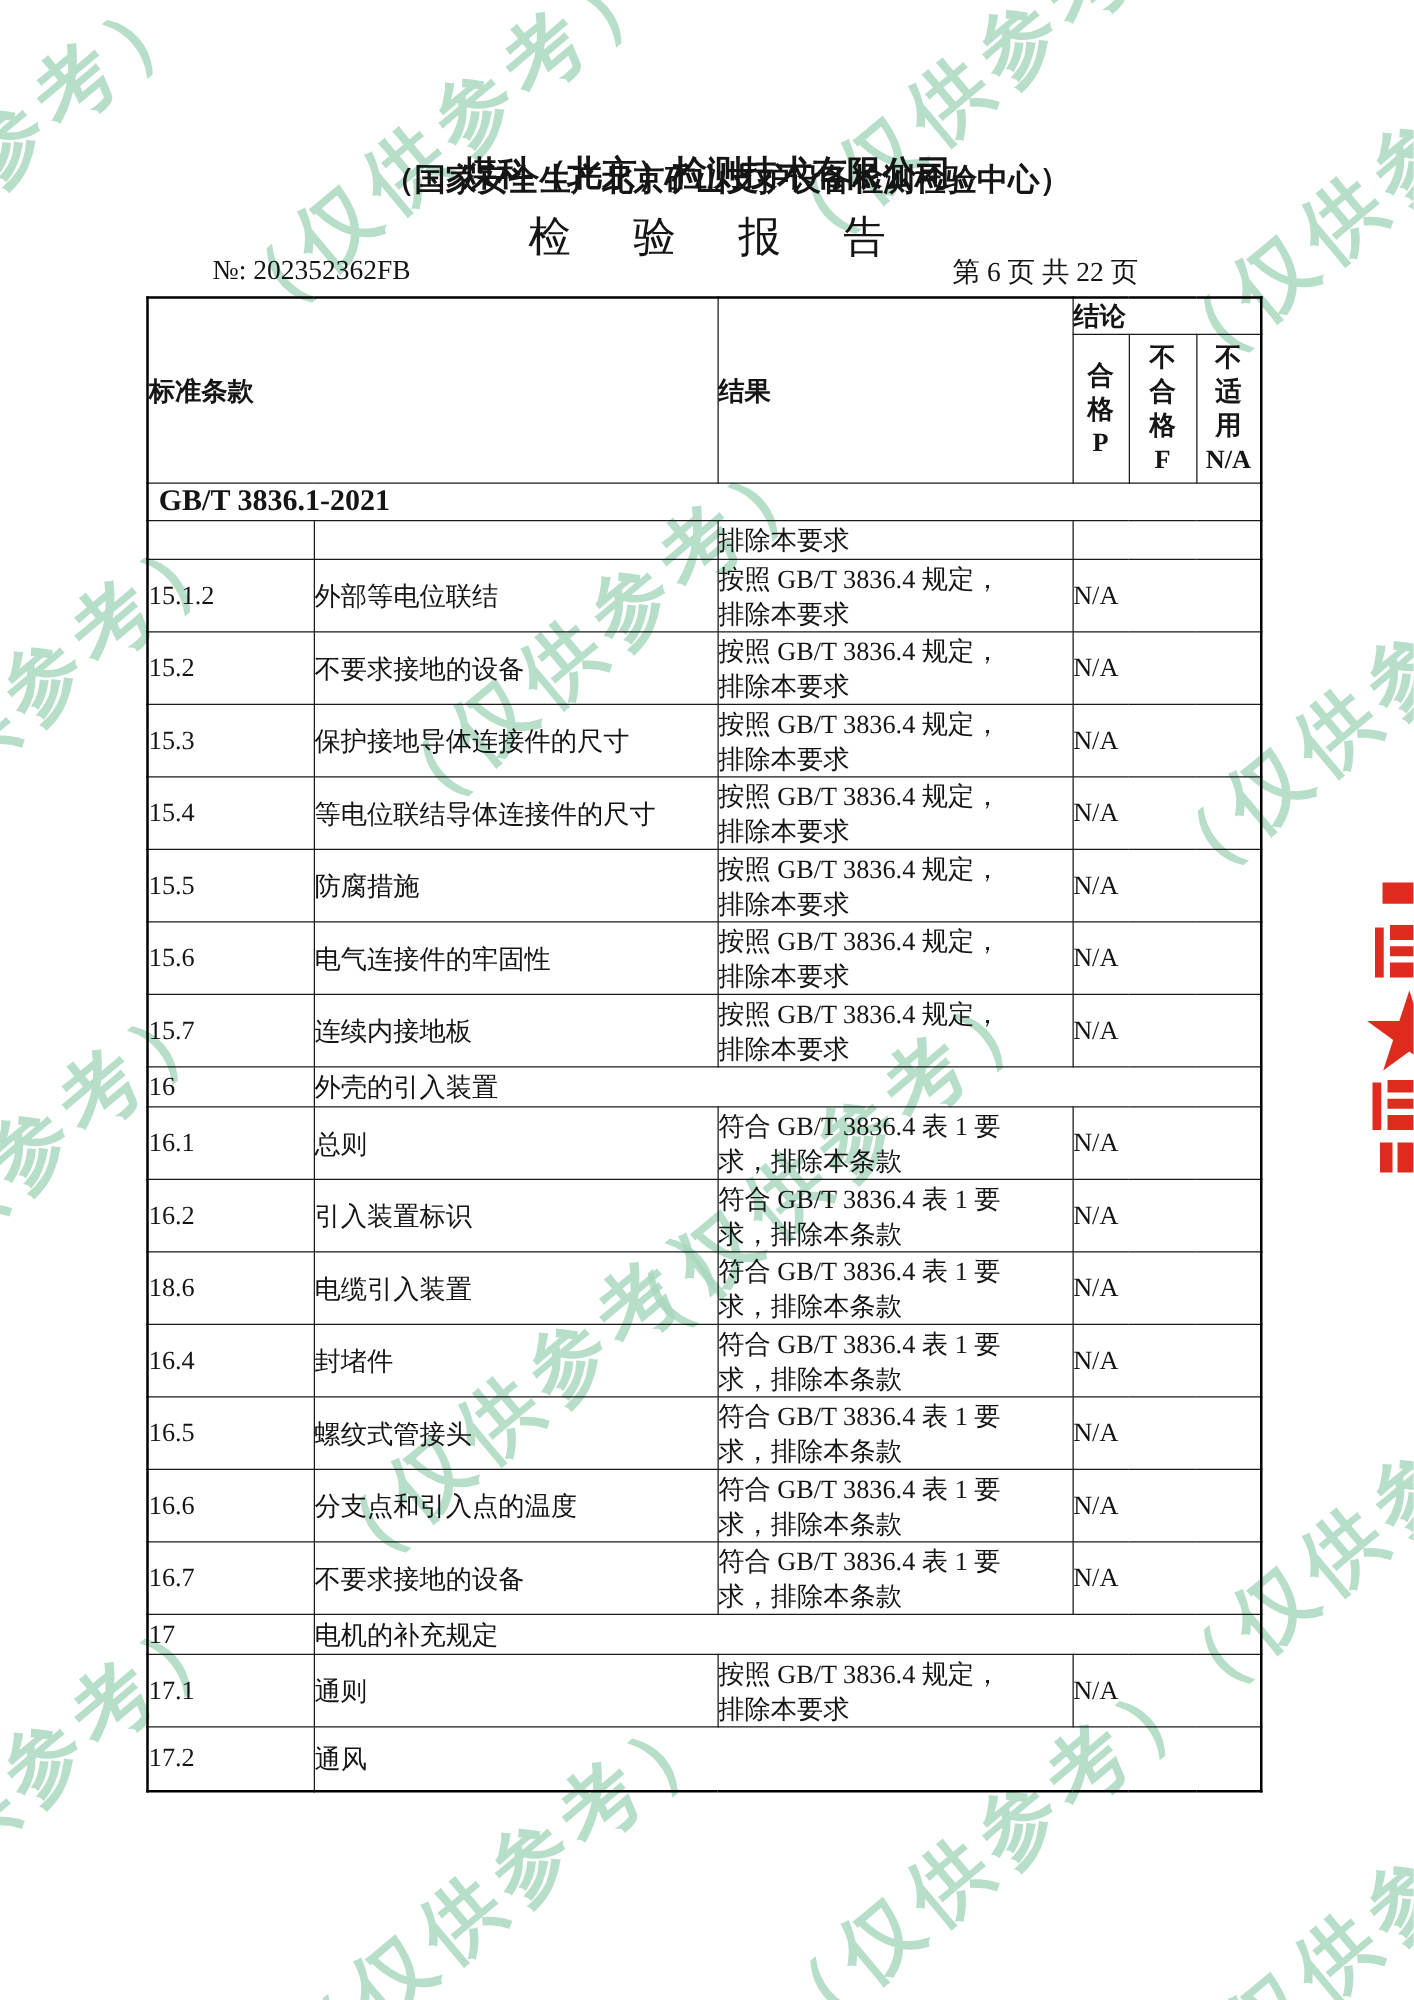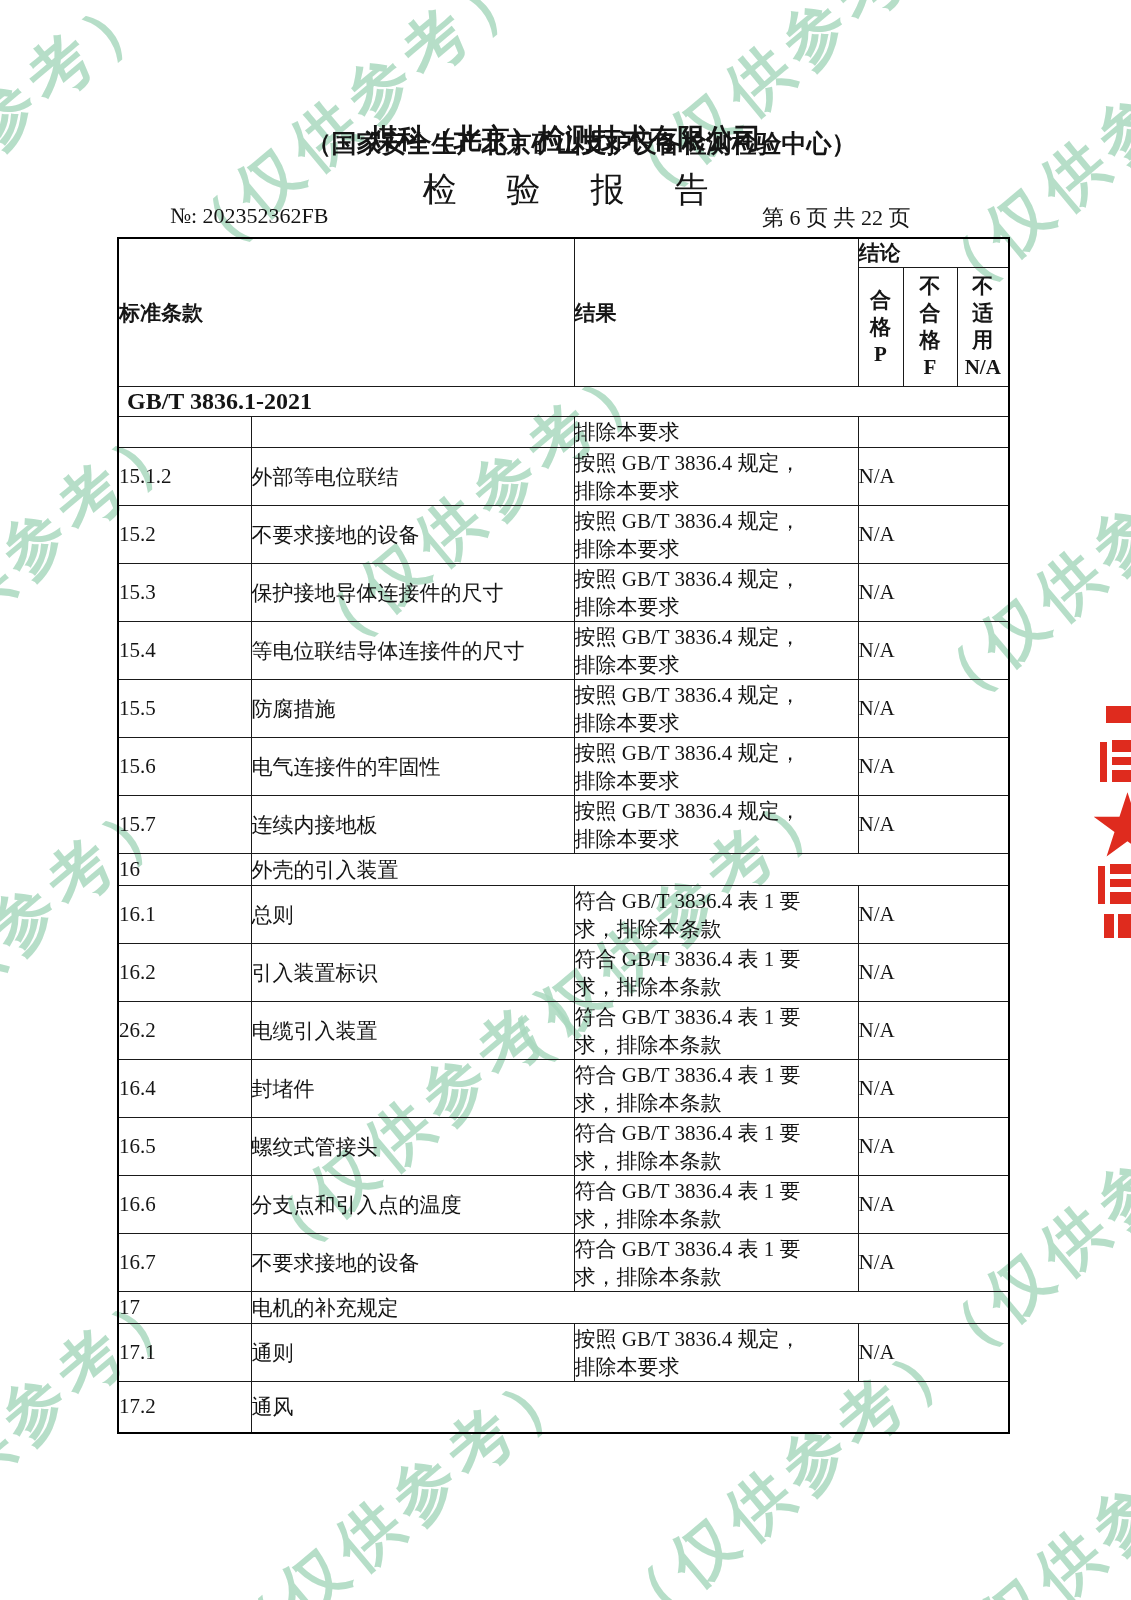--- a/index.html
+++ b/index.html
@@ -231,21 +231,21 @@
       <td class="no">16.2</td>
       <td class="nm">引入装置标识</td>
       <td class="res">
         <span>符合 GB/T 3836.4 表 1 要</span>
         <span>求，排除本条款</span>
       </td>
       <td class="cc" colspan="3">N/A</td>
     </tr>
 
     <tr class="data">
-      <td class="no">26.2</td>
+      <td class="no">18.6</td>
       <td class="nm">电缆引入装置</td>
       <td class="res">
         <span>符合 GB/T 3836.4 表 1 要</span>
         <span>求，排除本条款</span>
       </td>
       <td class="cc" colspan="3">N/A</td>
     </tr>
 
     <tr class="data">
       <td class="no">16.4</td>

